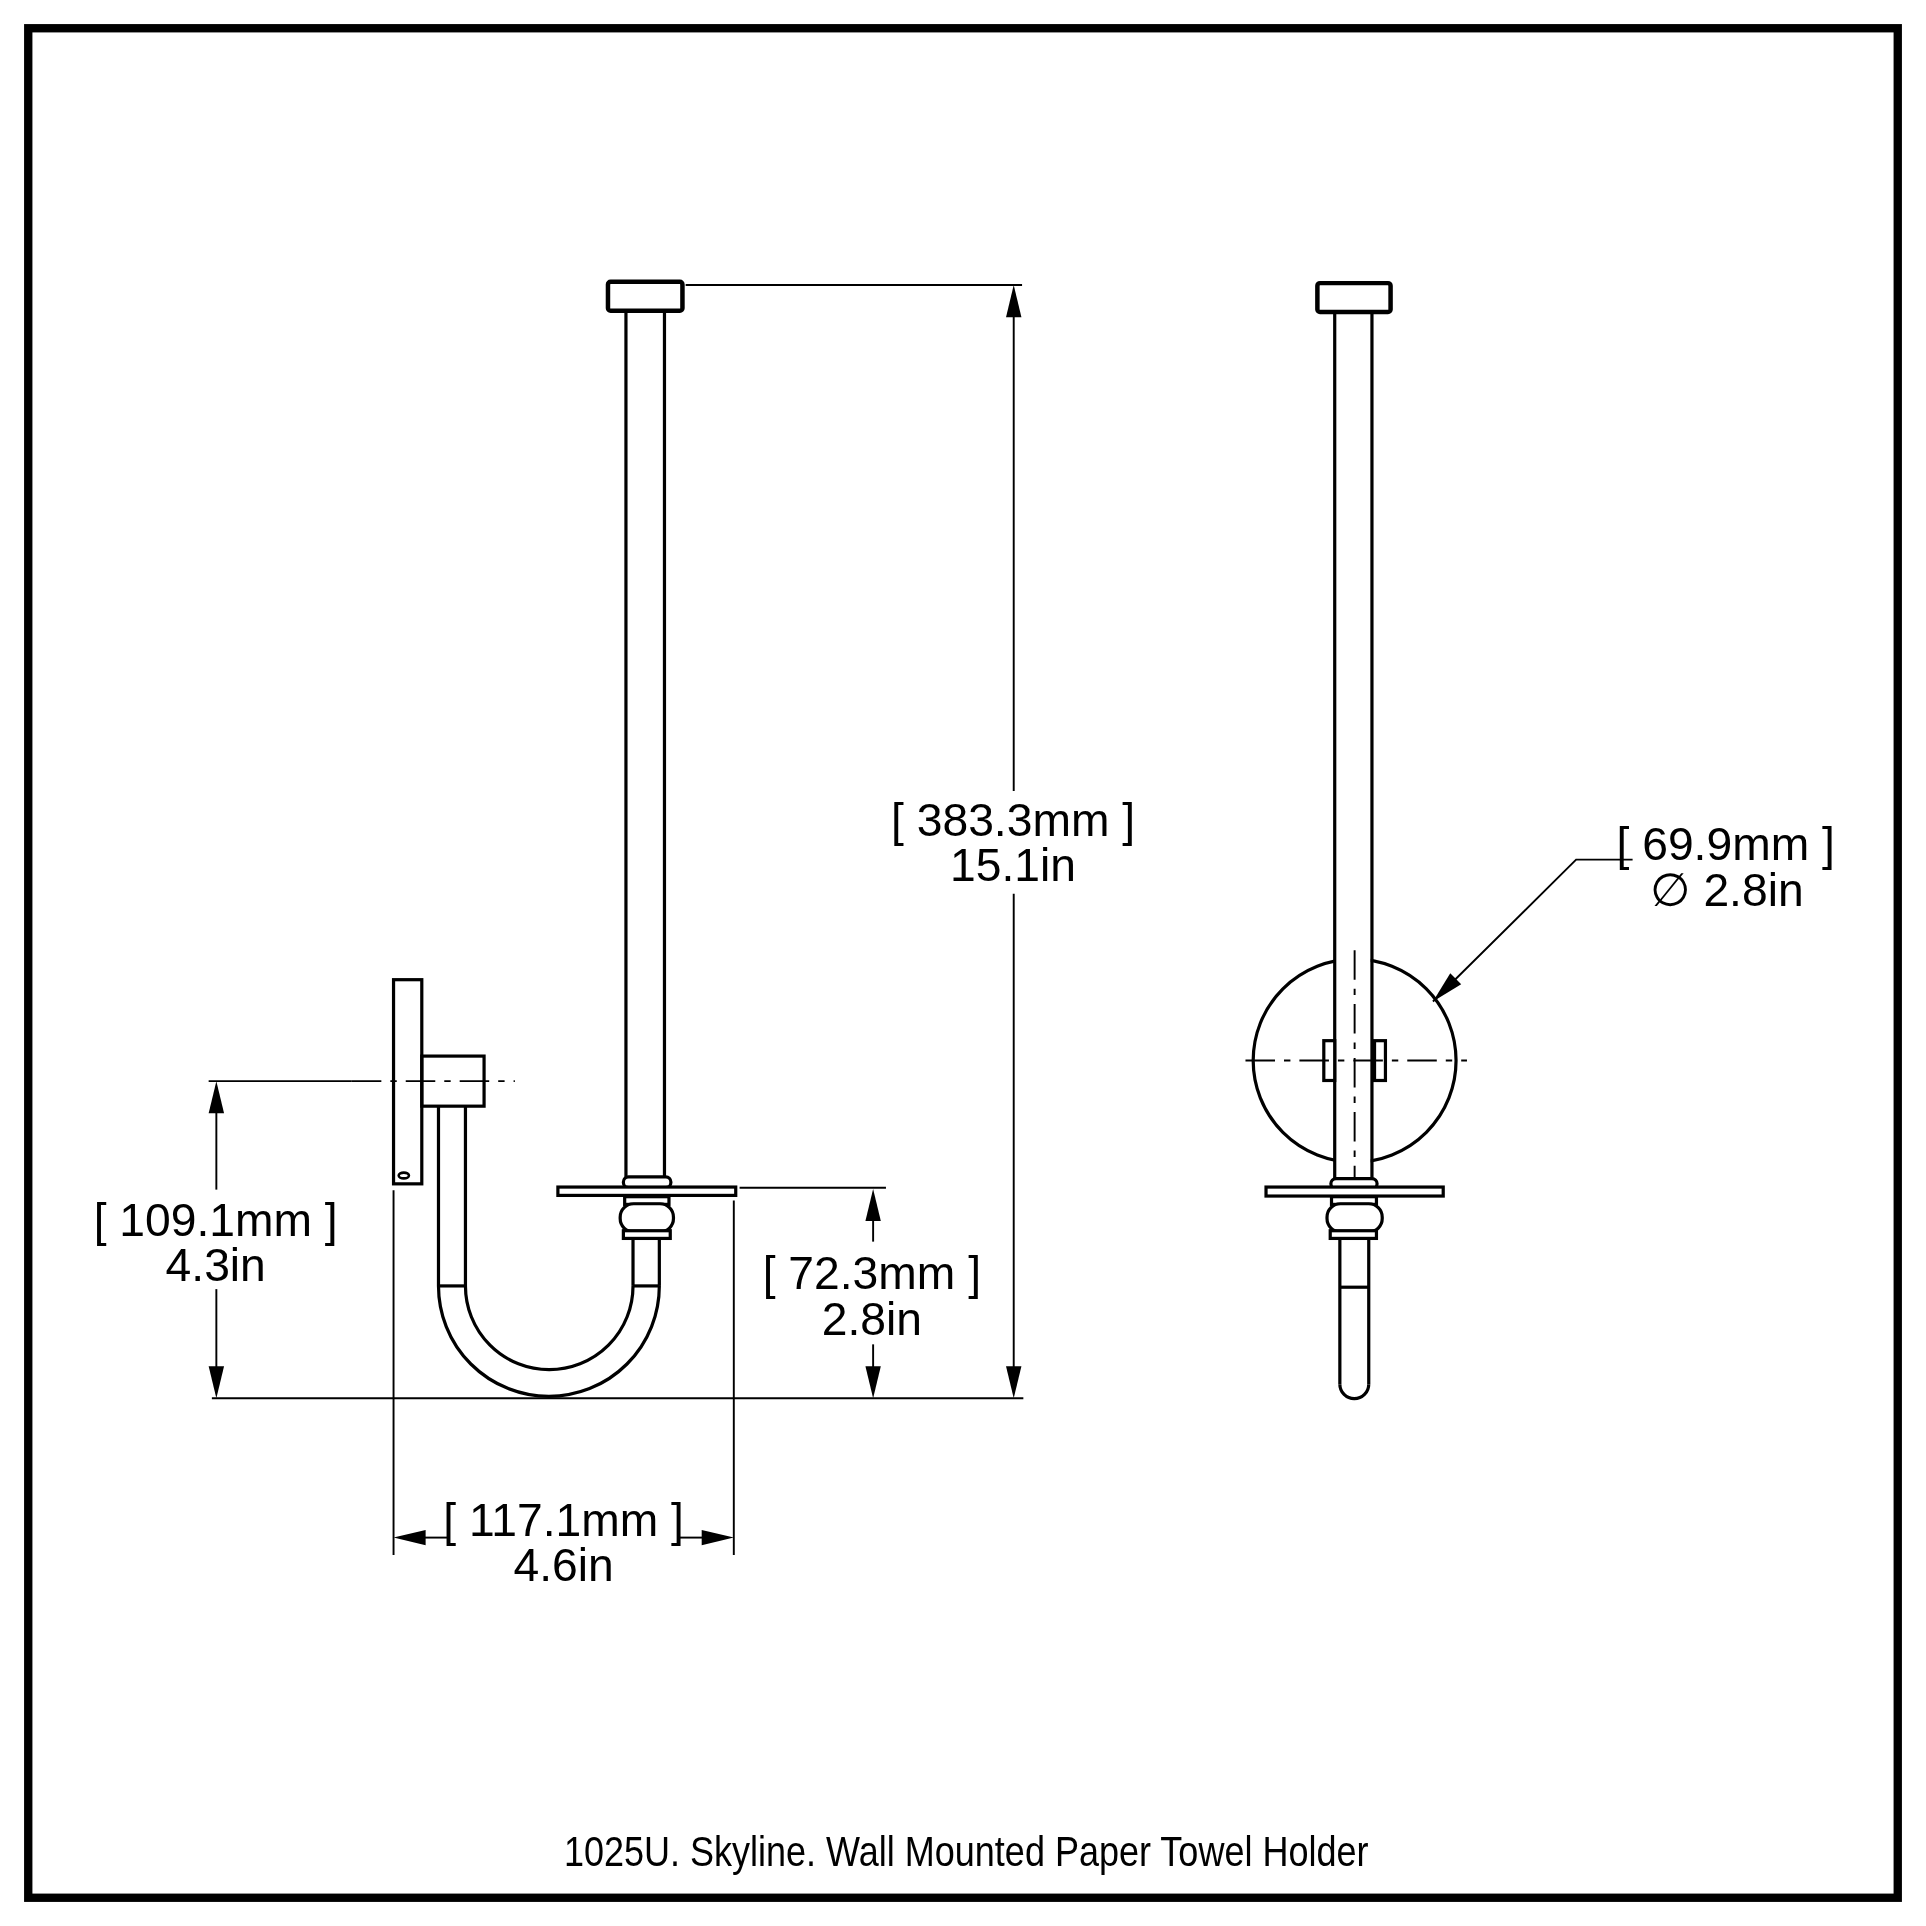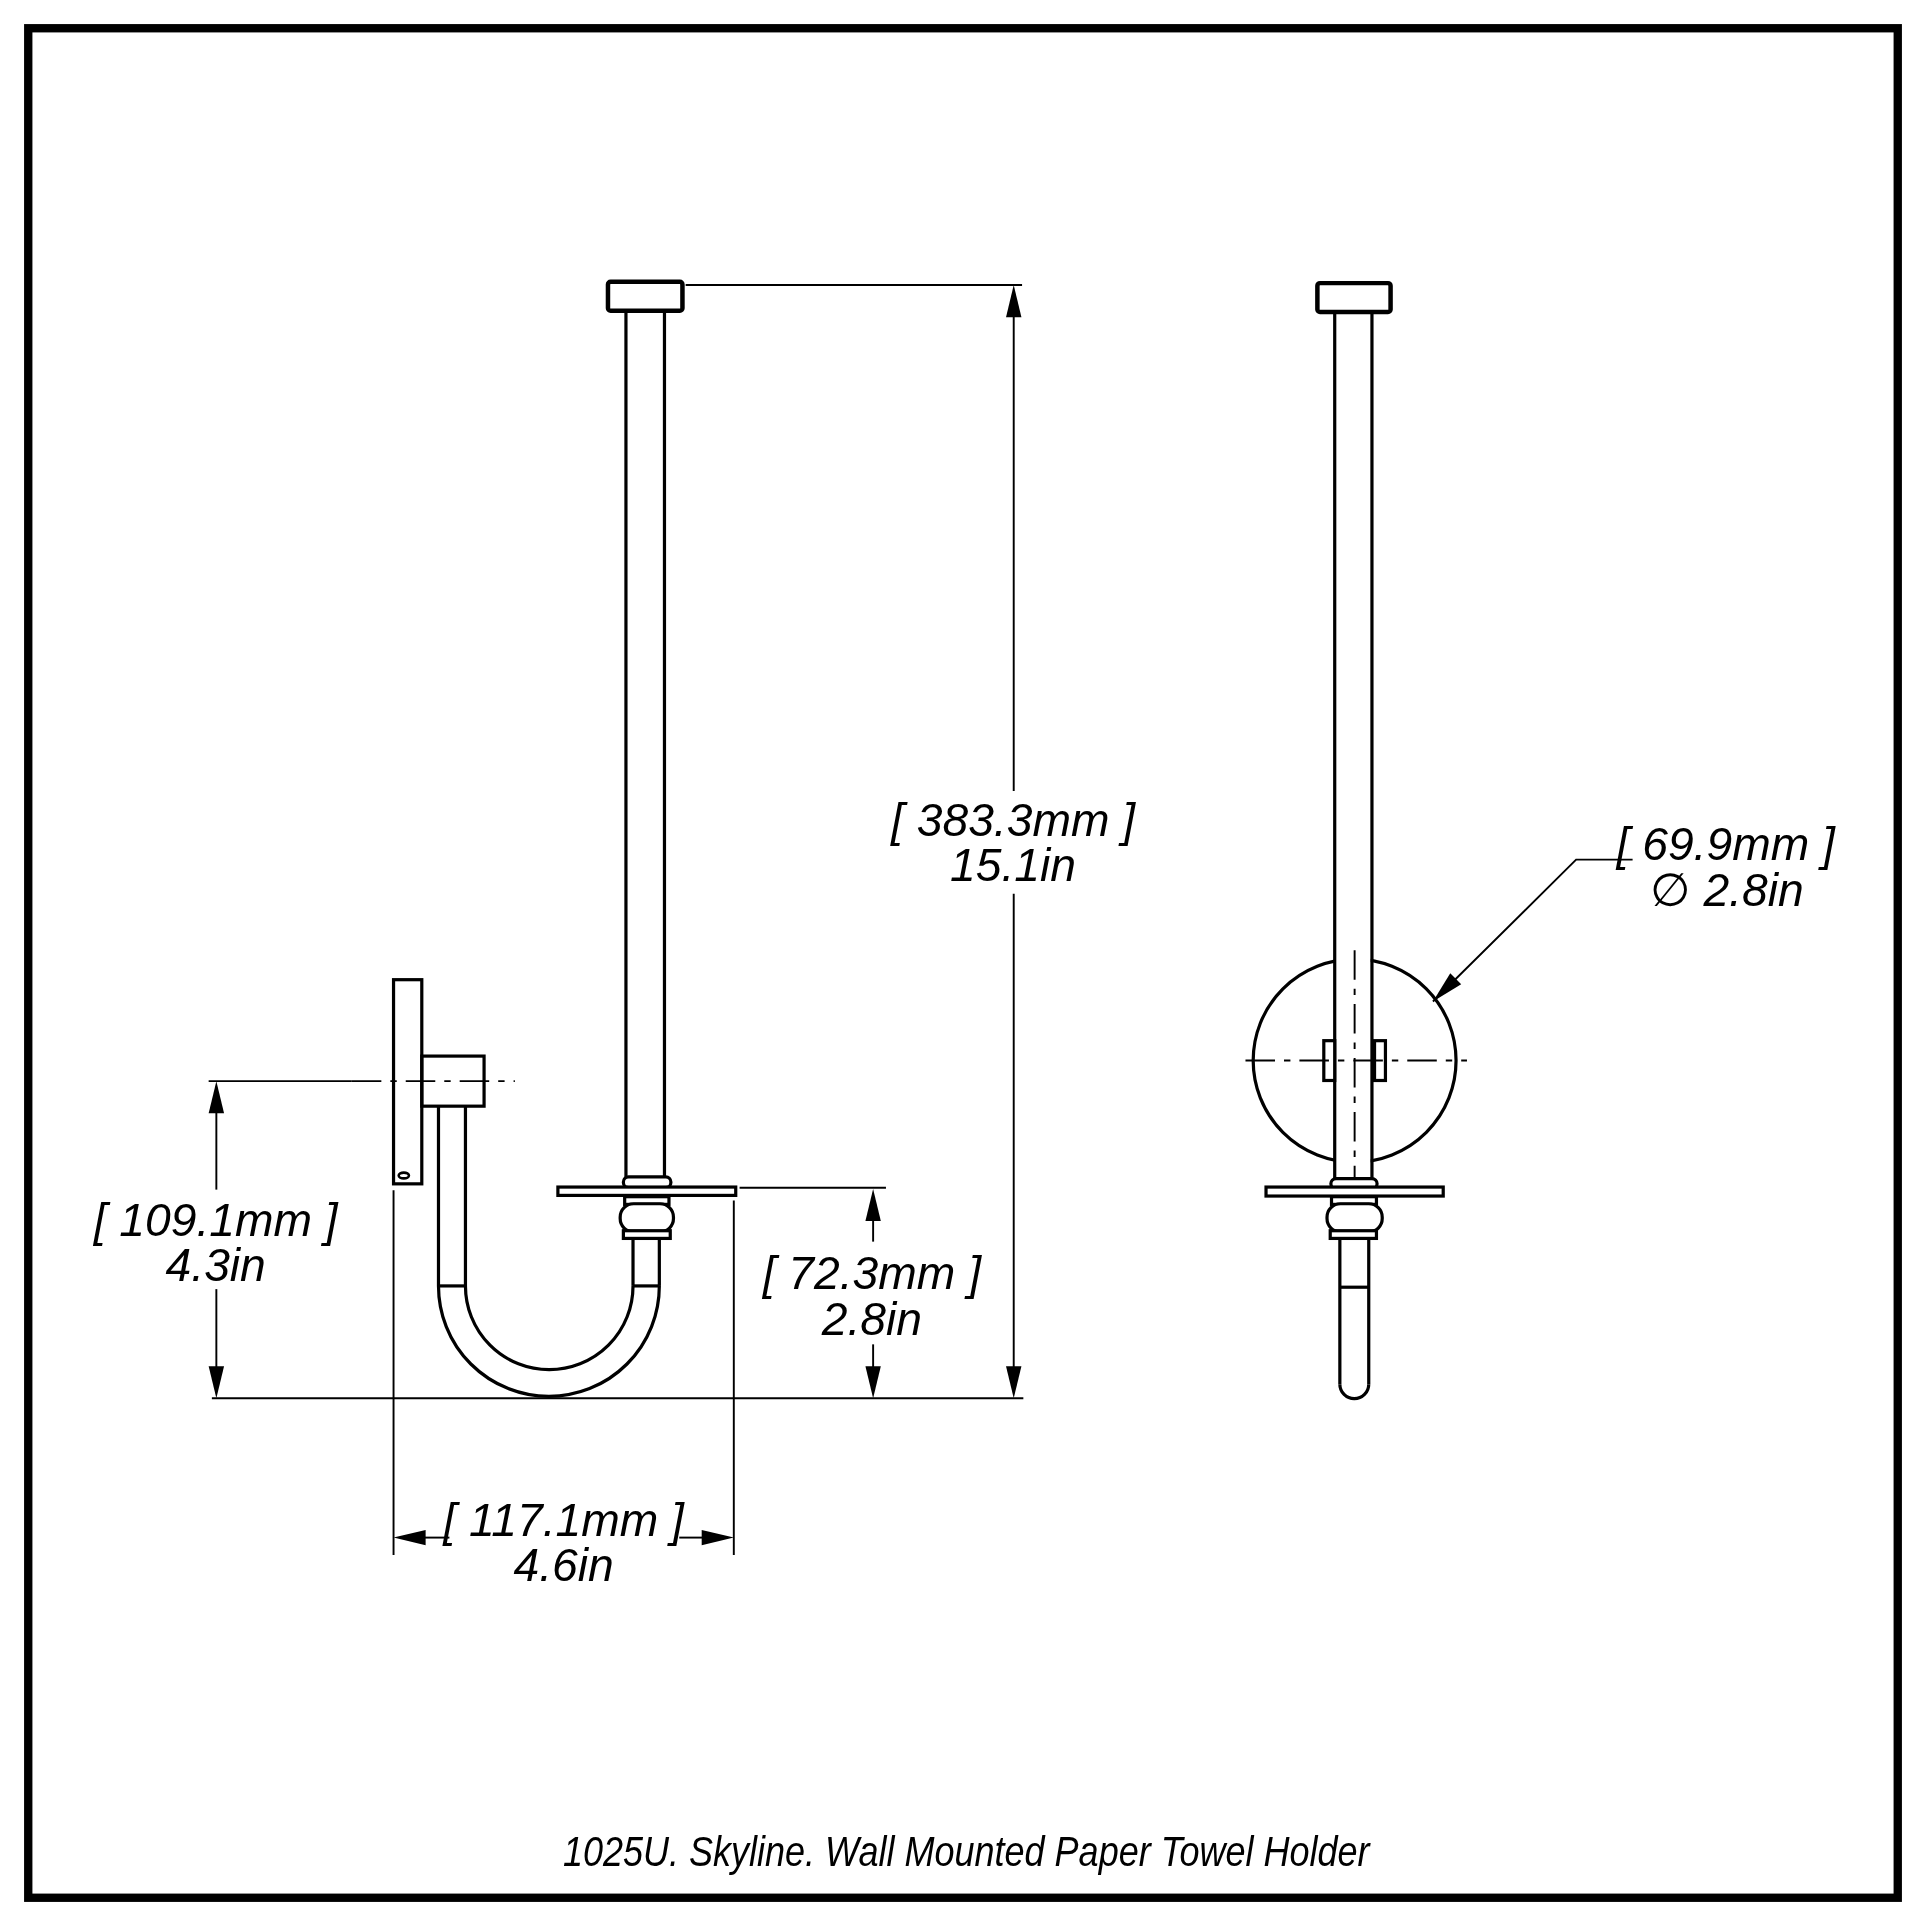--- a/index.html
+++ b/index.html
@@ -1,17 +1,17 @@
 <!DOCTYPE html>
 <html style="--line: #000000; --bg: #ffffff;font-size:10.3px"><head>
 <meta charset="utf-8">
 <style>
   :root { --line:#000000; --bg:#ffffff; }
   html,body { margin:0; padding:0; background:var(--bg); }
-  .stage { width:1926px; height:1926px; position:relative; background:var(--bg);font-style:italic; }
+  .stage { width:1926px; height:1926px; position:relative; background:var(--bg); }
   svg { display:block; }
   
   .ol  { stroke:var(--line); fill:none; stroke-width:5; stroke-linecap:butt; }
   .olf { stroke:var(--line); fill:#ffffff; stroke-width:5; }
   .heavy { stroke:var(--line); fill:none; stroke-width:7; }
   .white { fill:#ffffff; stroke:none; }
   
   .dim { stroke:var(--line); fill:none; stroke-width:3; }
   .cl  { stroke:var(--line); fill:none; stroke-width:3; stroke-dasharray:46 14 10 14; }
   .ah  { fill:var(--line); stroke:none; }

